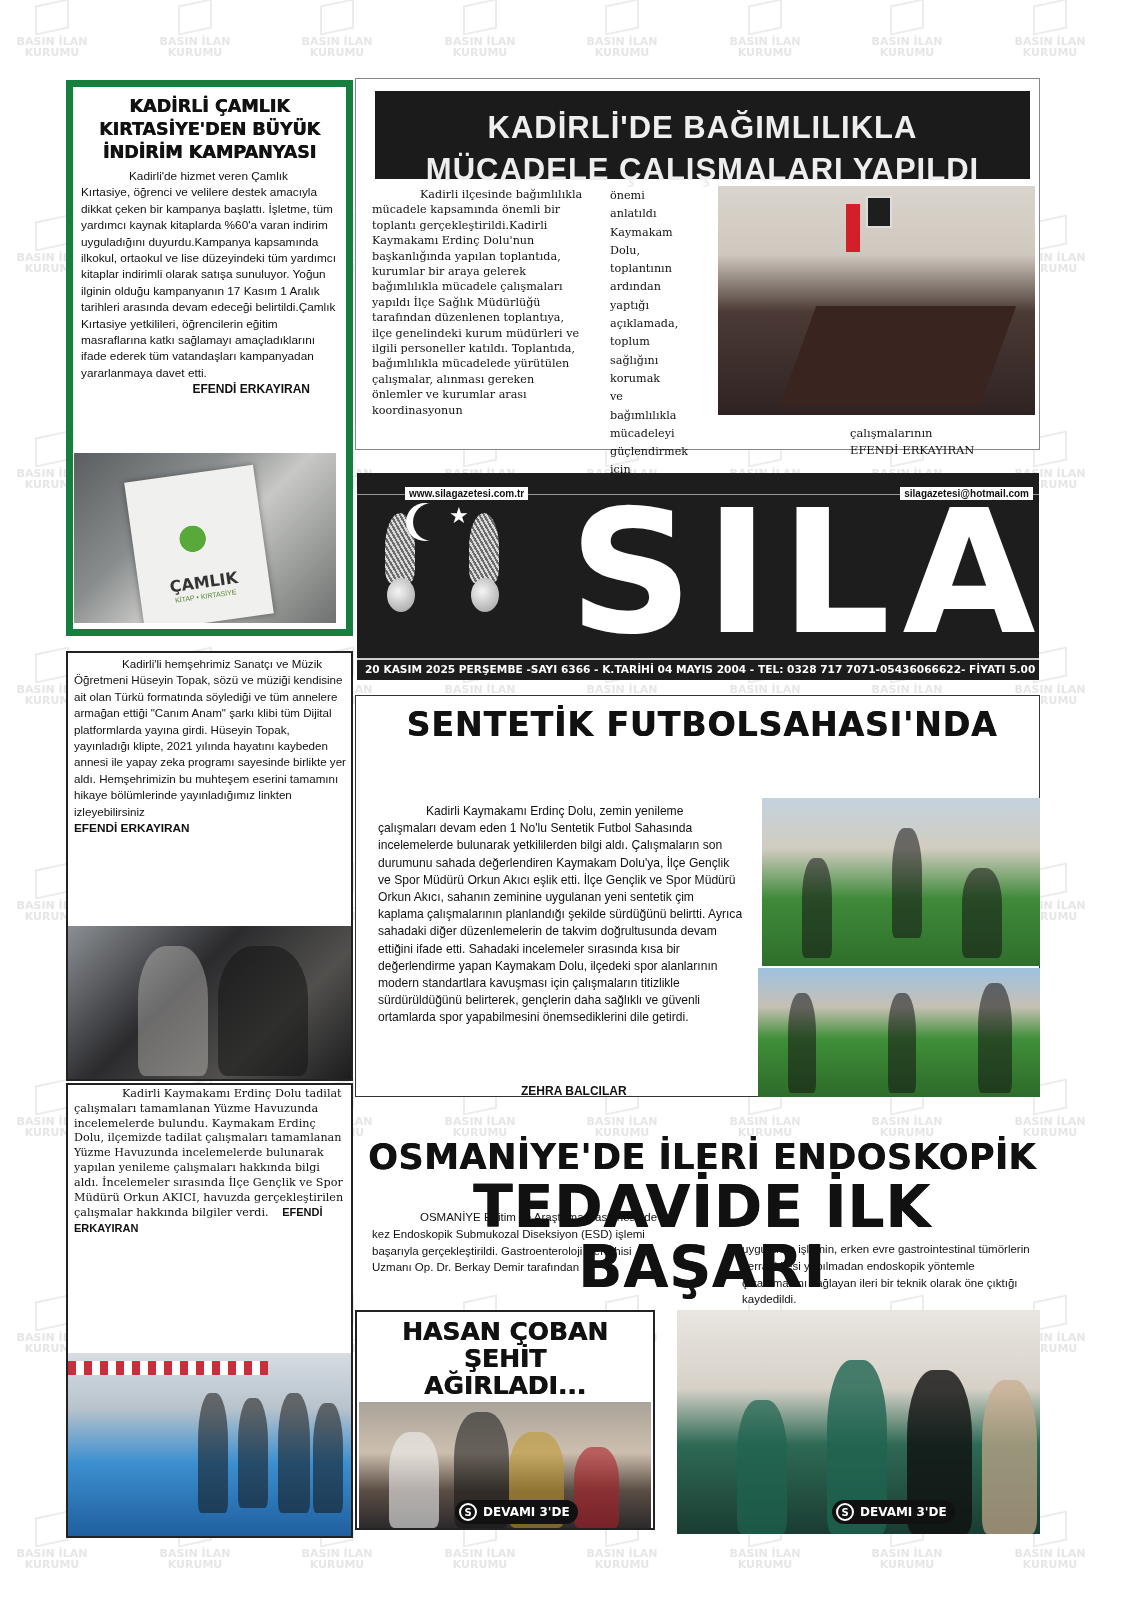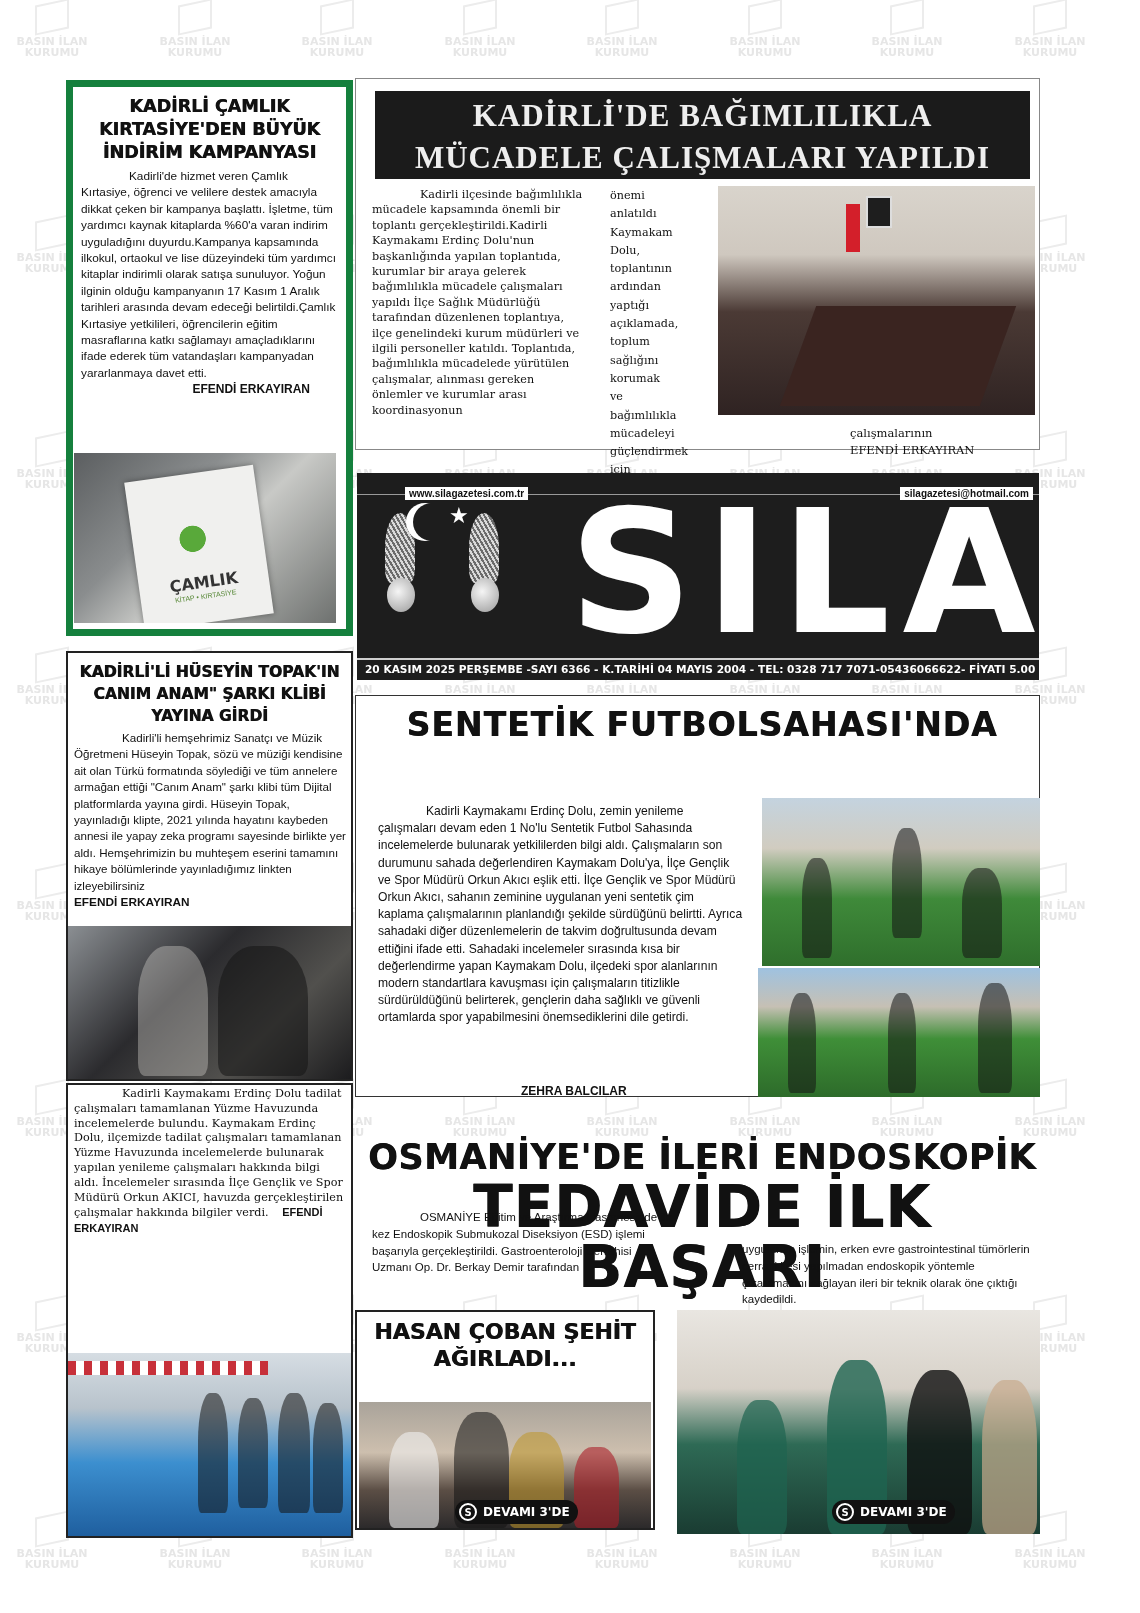--- a/index.html
+++ b/index.html
@@ -37,21 +37,21 @@
   .masthead { position: absolute; left: 357px; top: 473px; width: 682px; height: 185px; background: #1d1d1d; }
   .masthead .rule { position: absolute; left: 0; right: 0; top: 21px; height: 1px; background: #999; }
   .masthead .url { position: absolute; background: #fff; color: #111; font-family: "Liberation Sans", sans-serif; font-size: 10px; font-weight: bold; padding: 1px 4px; top: 14px; }
   .masthead .logo { position: absolute; left: 212px; top: 25px; color: #fff; font-family: "DejaVu Sans", sans-serif; font-weight: 900; font-size: 172px; line-height: 150px; letter-spacing: 12px; text-align: right; }
   .masthead .beet { position: absolute; width: 28px; height: 34px; border-radius: 50%; background: radial-gradient(circle at 40% 40%, #f5f5f5, #9a9a9a); }
   .masthead .leaves { position: absolute; width: 30px; height: 70px; background: repeating-linear-gradient(60deg, #d9d9d9 0 2px, #6b6b6b 2px 4px); border-radius: 50% 50% 20% 20%; }
   .masthead .crescent { position: absolute; left: 56px; top: 30px; width: 38px; height: 38px; border-radius: 50%; box-shadow: -7px 0 0 0 #fff; }
   .masthead .star { position: absolute; left: 92px; top: 30px; color: #fff; font-size: 22px; }
   .dateline { position: absolute; left: 357px; top: 658px; width: 682px; height: 22px; background: #1d1d1d; border-top: 2px solid #cfcfcf; color: #fff; font-family: "DejaVu Sans", sans-serif; font-weight: bold; font-size: 10.6px; line-height: 19px; padding-left: 8px; white-space: nowrap; overflow: hidden; }
 
-  .black-banner { position: absolute; left: 375px; top: 91px; width: 655px; height: 88px; background: #1b1b1b; color: #eee; font-family: Liberation Serif, serif; font-weight: bold; font-size: 31px; line-height: 42px; text-align: center; padding-top: 4px; letter-spacing: 1px; }
+  .black-banner { position: absolute; left: 375px; top: 91px; width: 655px; height: 88px; background: #1b1b1b; color: #eee; font-family: Liberation Sans, sans-serif; font-weight: bold; font-size: 31px; line-height: 42px; text-align: center; padding-top: 16px; letter-spacing: 1px; }
 </style>
 </head>
 <body>
 
 <div id="wm-layer">
     <div class="wm" style="left: 12px; top: 2px;">
       <div class="box"></div>
       <div>BASIN İLAN</div>
       <div>KURUMU</div>
     </div>
@@ -412,25 +412,20 @@
   <div class="beet" style="left:30px; top:105px;"></div>
   <div class="leaves" style="left:112px; top:40px;"></div>
   <div class="beet" style="left:114px; top:105px;"></div>
   <div class="crescent"></div>
   <div class="star">★</div>
   <div class="logo">SILA</div>
 </div>
 <div class="dateline">20 KASIM 2025 PERŞEMBE -SAYI 6366 - K.TARİHİ 04 MAYIS 2004 - TEL: 0328 717 7071-05436066622- FİYATI 5.00 ₺</div>
 
 <div class="abs box-frame" style="left:66px; top:651px; width:287px; height:430px; border:2px solid #222;">
-  <div class="headline" style="font-size:15.5px; line-height:22px; margin-top:8px;">
-    <div>KADİRLİ'Lİ HÜSEYİN TOPAK'IN</div>
-    <div>CANIM ANAM" ŞARKI KLİBİ</div>
-    <div>YAYINA GİRDİ</div>
-  </div>
   <div class="body-text indent" style="padding:3px 4px 0 6px; font-size:11.6px; line-height:16.4px;">Kadirli'li hemşehrimiz Sanatçı ve Müzik Öğretmeni Hüseyin Topak, sözü ve müziği kendisine ait olan Türkü formatında söylediği ve tüm annelere armağan ettiği "Canım Anam" şarkı klibi tüm Dijital platformlarda yayına girdi. Hüseyin Topak, yayınladığı klipte, 2021 yılında hayatını kaybeden annesi ile yapay zeka programı sayesinde birlikte yer aldı. Hemşehrimizin bu muhteşem eserini tamamını hikaye bölümlerinde yayınladığımız linkten izleyebilirsiniz</div>
   <div class="body-text byline" style="padding-left:6px; font-size:11.8px;">EFENDİ ERKAYIRAN</div>
   <div class="photo ph-car" style="left:0; top:273px; width:283px; height:153px;">
     <div class="ph-figure" style="left:70px; top:20px; width:70px; height:130px; background:rgba(230,225,220,.35);"></div>
     <div class="ph-figure" style="left:150px; top:20px; width:90px; height:130px;"></div>
   </div>
 </div>
 
 <div class="abs box-frame" style="left:355px; top:695px; width:685px; height:402px; border:1px solid #333;"></div>
 <div class="abs headline" style="left:362px; top:702px; width:680px; font-size:33px; line-height:45px; letter-spacing:1px;">
@@ -462,21 +457,21 @@
     <div class="ph-figure" style="left:245px; top:50px; width:30px; height:110px;"></div>
   </div>
 </div>
 
 <div class="abs headline" style="left:362px; top:1137px; width:680px; font-size:35px; line-height:40px; letter-spacing:0.5px;">OSMANİYE'DE İLERİ ENDOSKOPİK</div>
 <div class="abs headline" style="left:362px; top:1177px; width:680px; font-size:58px; line-height:60px; letter-spacing:1px;">TEDAVİDE İLK BAŞARI</div>
 <div class="abs body-text indent" style="left:372px; top:1209px; width:300px; font-size:11.5px; line-height:16.8px;">OSMANİYE Eğitim ve Araştırma Hastanesinde ilk kez Endoskopik Submukozal Diseksiyon (ESD) işlemi başarıyla gerçekleştirildi. Gastroenteroloji Cerrahisi Uzmanı Op. Dr. Berkay Demir tarafından</div>
 <div class="abs body-text" style="left:742px; top:1241px; width:290px; font-size:11.5px; line-height:16.8px;">uygulanan işlemin, erken evre gastrointestinal tümörlerin cerrahi kesi yapılmadan endoskopik yöntemle çıkarılmasını sağlayan ileri bir teknik olarak öne çıktığı kaydedildi.</div>
 
 <div class="abs box-frame" style="left:355px; top:1310px; width:300px; height:220px; border:2px solid #222;">
-  <div class="headline" style="font-size:22px; line-height:27px; margin-top:6px;">
+  <div class="headline" style="font-size:25px; line-height:27px; margin-top:6px;">
     <div>HASAN ÇOBAN ŞEHİT</div>
     <div>AĞIRLADI...</div>
   </div>
   <div class="photo ph-hasan" style="left:2px; top:90px; width:292px; height:126px;">
     <div class="ph-figure" style="left:30px; top:30px; width:50px; height:96px; background:rgba(240,240,240,.6);"></div>
     <div class="ph-figure" style="left:95px; top:10px; width:55px; height:116px;"></div>
     <div class="ph-figure" style="left:150px; top:30px; width:55px; height:96px; background:rgba(190,150,40,.55);"></div>
     <div class="ph-figure" style="left:215px; top:45px; width:45px; height:81px; background:rgba(170,30,40,.6);"></div>
   </div>
 </div>

